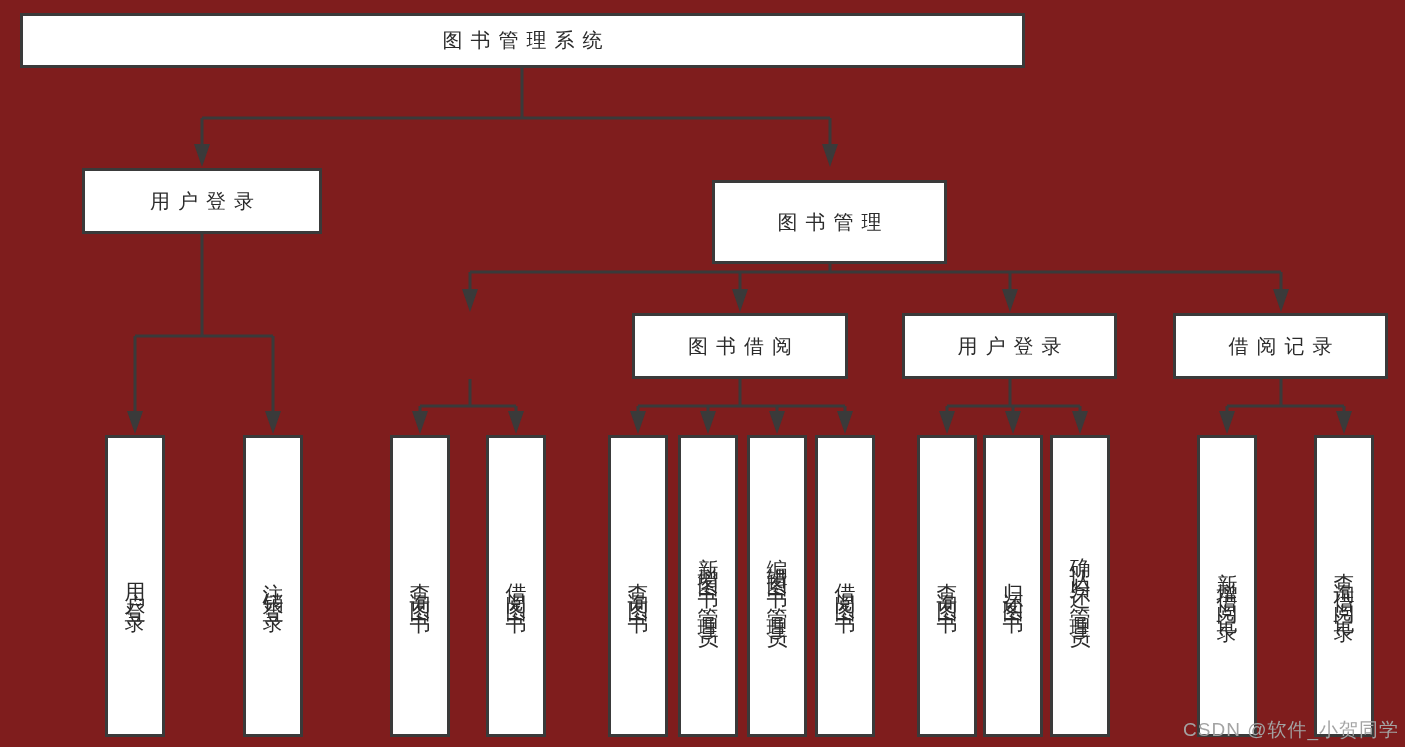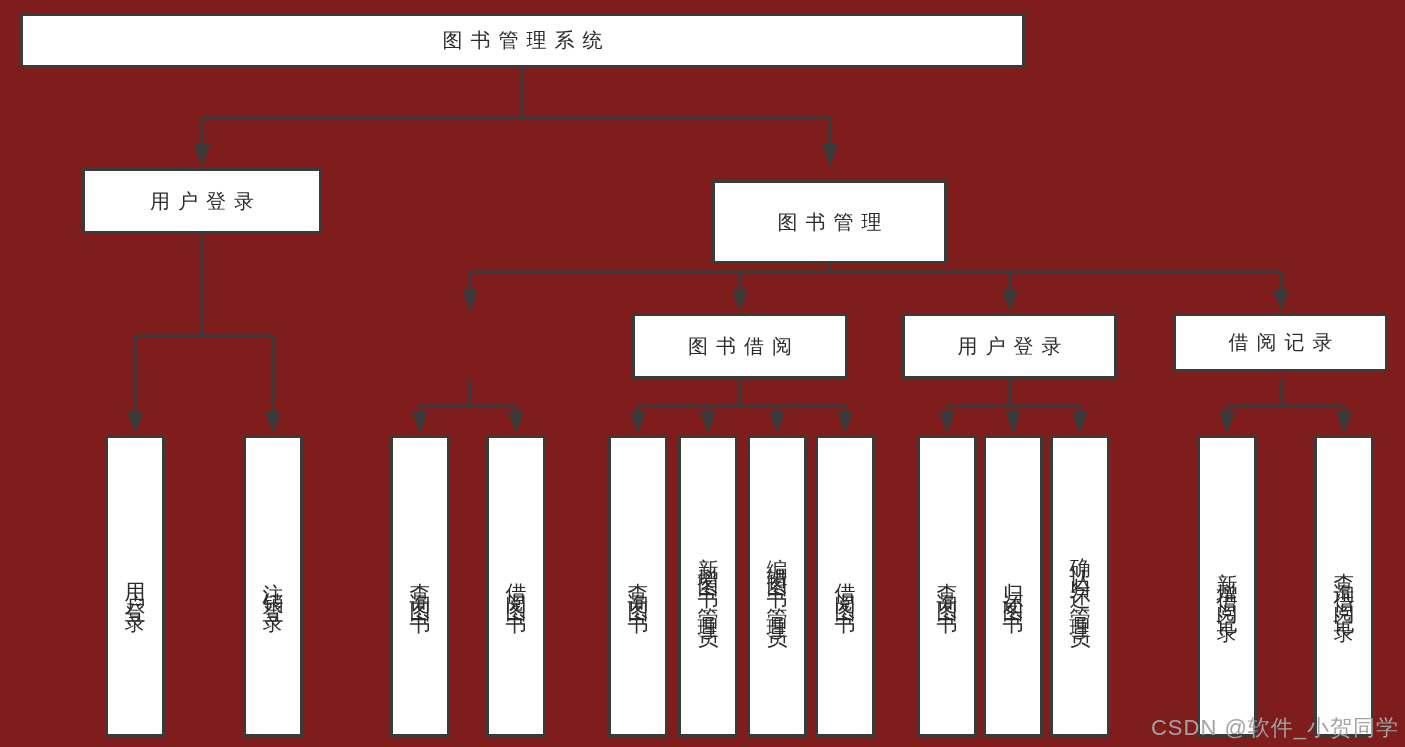--- a/index.html
+++ b/index.html
@@ -38,40 +38,40 @@
     letter-spacing:10px;
     white-space:nowrap;
   }
   
   #n-root   {left:20px;  top:13px;  width:1005px; height:55px;}
   #n-ulogin {left:82px;  top:168px; width:240px;  height:66px;}
   #n-bmgmt  {left:712px; top:164px; width:235px;  height:84px;margin-top:16px;}
   #n-nbrec  {left:362px; top:313px; width:216px;  height:66px;}
   #n-bborrow{left:632px; top:313px; width:216px;  height:66px;}
   #n-cborrow{left:902px; top:313px; width:215px;  height:66px;}
-  #n-brec   {left:1173px;top:313px; width:215px;  height:59px;}
+  #n-brec   {left:1173px;top:313px; width:215px;  height:66px;}
   
   .vbox{top:435px;height:302px;width:60px;}
   #l-ulogin  {left:105px;}
   #l-logout  {left:243px;}
   #l-nbquery {left:390px;}
   #l-nbborrow{left:486px;}
   #l-bbquery {left:608px;}
   #l-bbadd   {left:678px;}
   #l-bbedit  {left:747px;}
   #l-bbborrow{left:815px;}
   #l-cbquery {left:917px;}
   #l-cbreturn{left:983px;}
   #l-cbconfirm{left:1050px;}
   #l-bradd   {left:1197px;}
   #l-brquery {left:1314px;}
   #watermark{
     position:absolute;
     right:6px;bottom:4px;
-    font-size:22px;
+    font-size:19px;
     color:#a3a3a3;
     letter-spacing:1px;
     z-index:5;
     text-align:center;
   }
 </style>
 </head>
 <body>
 
 <div id="canvas">

